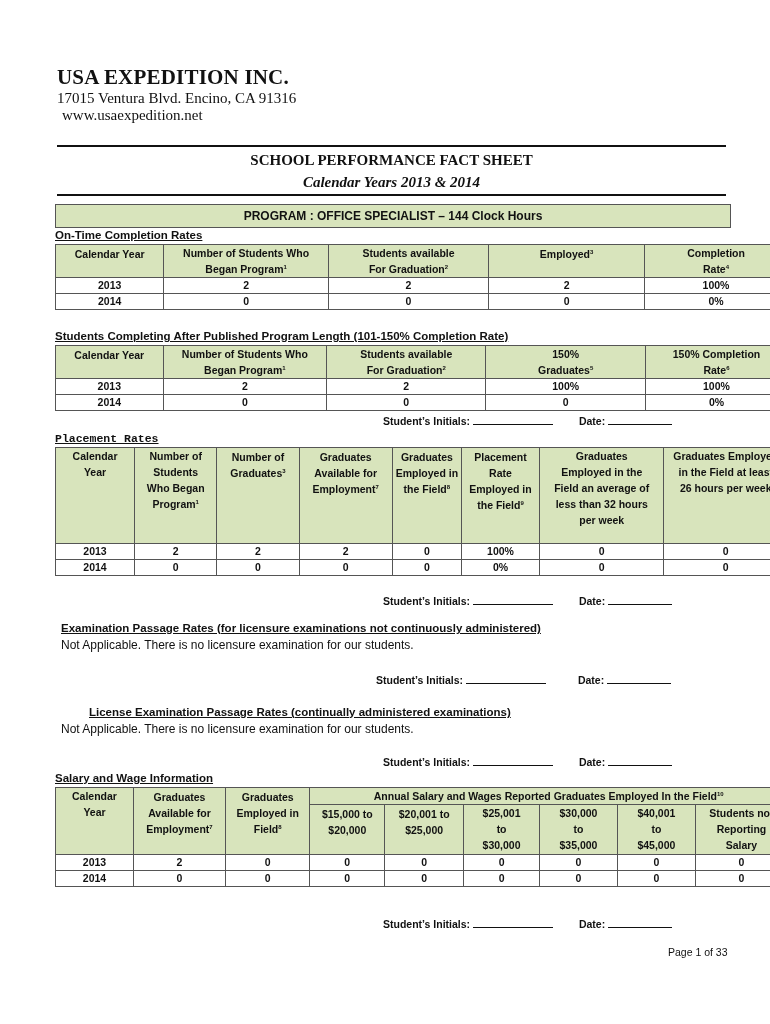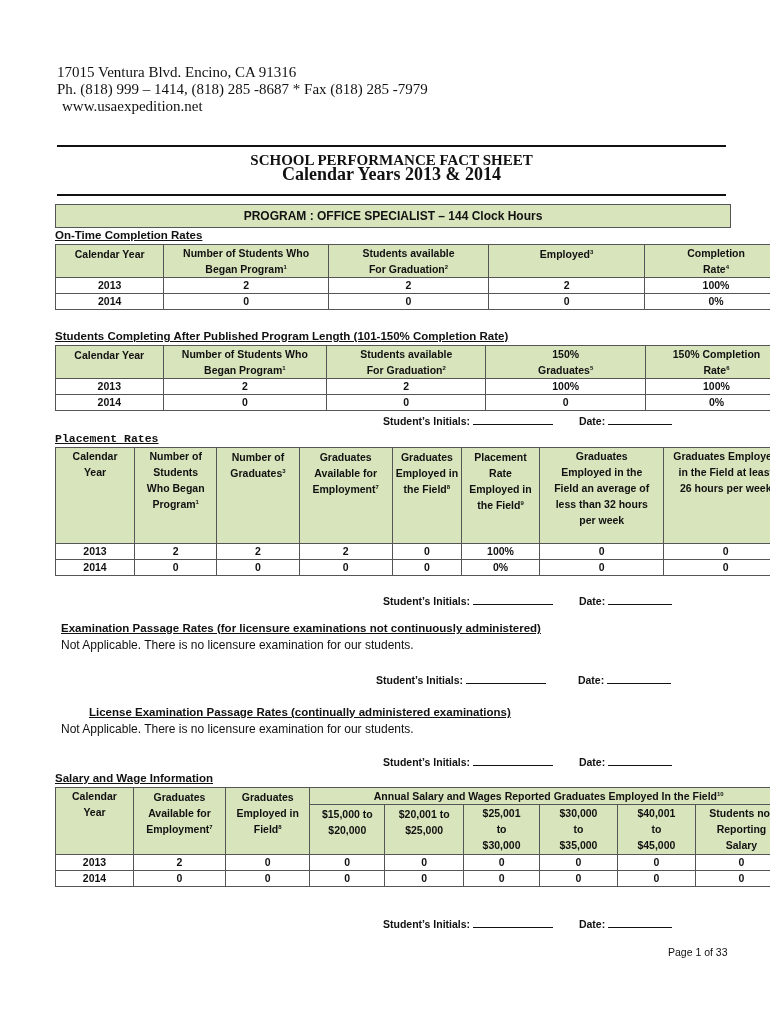--- a/index.html
+++ b/index.html
@@ -9,21 +9,21 @@
     overflow: hidden;
   }
   .page { position: absolute; left: 0; top: 0; width: 770px; height: 1024px; }
   .letterhead { position: absolute; left: 57px; top: 64px; font-family: "Liberation Serif", serif; }
   .company { font-size: 21px; font-weight: bold; letter-spacing: 0.2px; line-height: 26px; }
   .lh-line { font-size: 15px; line-height: 17px; }
   .web { padding-left: 5px; }
   .rule { position: absolute; left: 57px; width: 669px; height: 2px; background: #111; }
   .title-block { position: absolute; left: 57px; width: 669px; text-align: center; font-family: "Liberation Serif", serif; font-weight: bold; }
   .title1 { top: 150px; font-size: 15px; line-height: 20px; }
-  .title2 { top: 164px; font-size: 18px; line-height: 20px; }
+  .title2 { top: 172px; font-size: 15px; line-height: 20px; font-style: italic; }
 
   .program-bar {
     position: absolute; left: 55px; top: 204px; width: 676px; height: 24px;
     background: #d8e4bc; border: 1px solid #555; text-align: center;
     font-size: 12px; font-weight: bold; line-height: 22px;
   }
   .section-title {
     position: absolute; left: 55px; font-size: 11.5px; font-weight: bold; text-decoration: underline;
   }
   table.grid {
@@ -41,22 +41,22 @@
   .na-title { position: absolute; left: 61px; font-size: 11.5px; font-weight: bold; text-decoration: underline; }
   .na-text { position: absolute; left: 61px; font-size: 12px; }
   .pagenum { position: absolute; left: 668px; top: 946px; font-size: 10.5px; }
 </style>
 </head>
 <body>
 
 <div class="page">
 
   <div class="letterhead">
+    <div class="company">USA EXPEDITION INC.</div>
     <div class="lh-line">17015 Ventura Blvd. Encino, CA 91316</div>
-    <div class="lh-line">Ph. (818) 999 – 1414, (818) 285 -8687 * Fax (818) 285 -7979</div>
     <div class="lh-line web">www.usaexpedition.net</div>
   </div>
 
   <div class="rule" style="top:145px;"></div>
   <div class="title-block title1">SCHOOL PERFORMANCE FACT SHEET</div>
   <div class="title-block title2">Calendar Years 2013 &amp; 2014</div>
   <div class="rule" style="top:194px;"></div>
 
   <div class="program-bar">PROGRAM :   OFFICE SPECIALIST – 144 Clock Hours</div>
 

